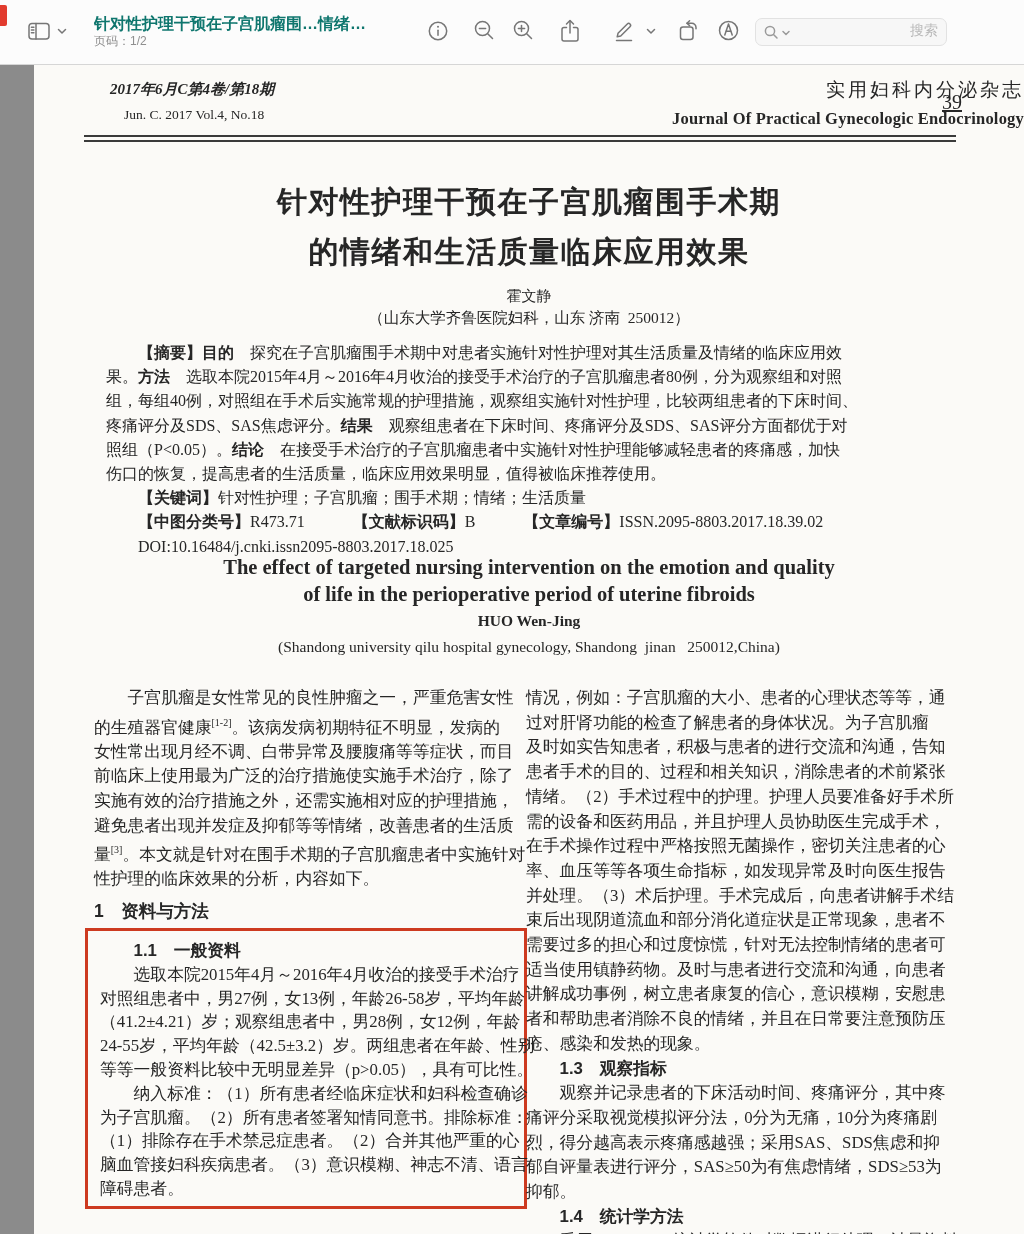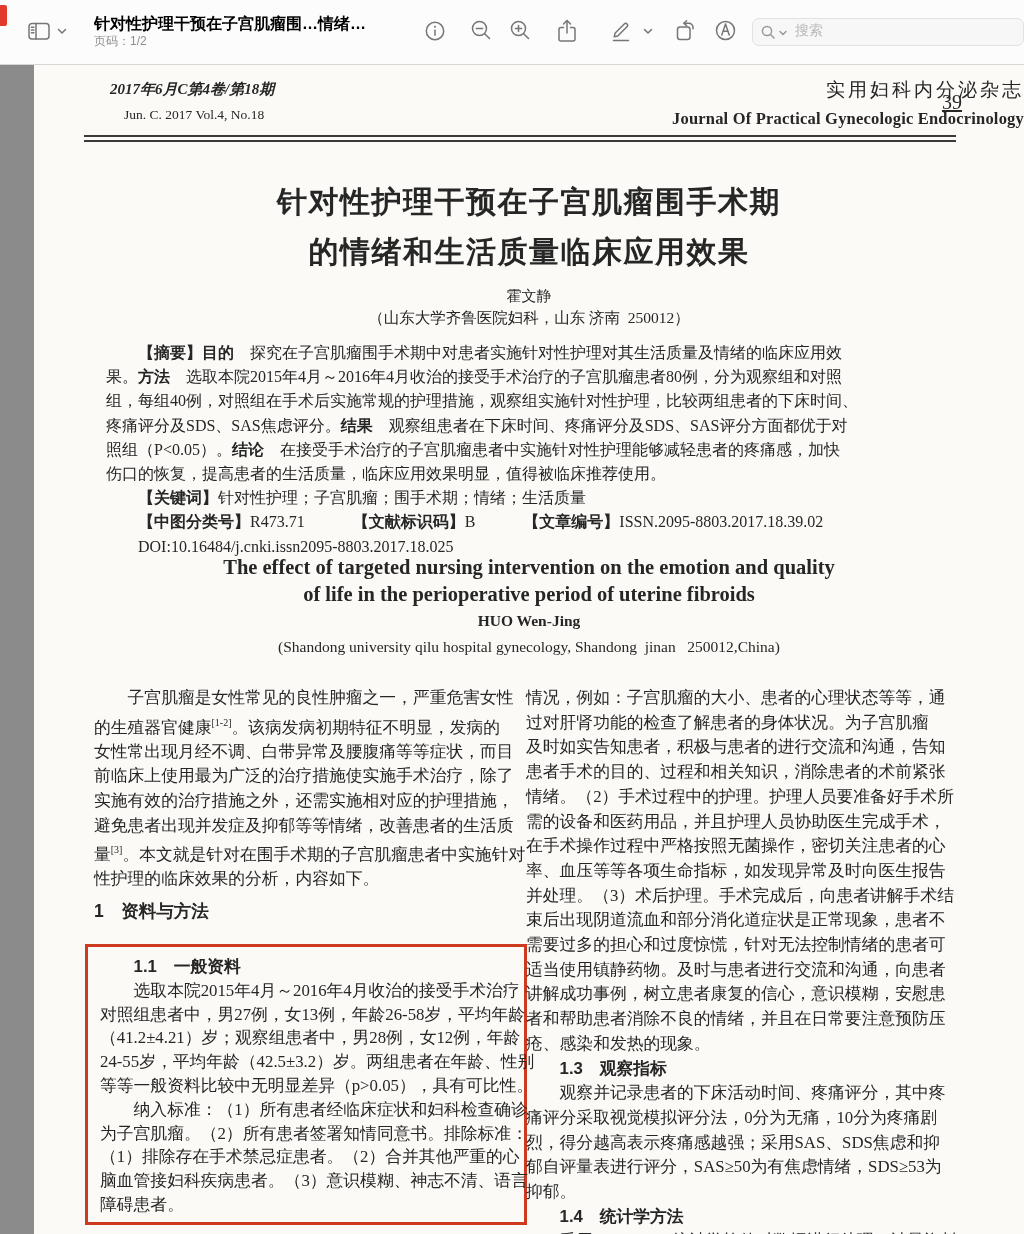--- a/index.html
+++ b/index.html
@@ -7,32 +7,32 @@
        font-family:"Liberation Sans",sans-serif;color:#222;}
   
   .toolbar{position:absolute;top:0;left:0;right:0;height:64px;background:#fcfcfc;
            border-bottom:1px solid #d6d6d6;display:flex;align-items:center;z-index:9;}
   .red-dash{position:absolute;left:0;top:5px;width:7px;height:21px;background:#e23b2e;border-radius:0 2px 2px 0;}
   .tool-btn{background:none;border:none;padding:0;display:flex;align-items:center;justify-content:center;}
   .tool-btn svg{stroke:#767676;fill:none;stroke-width:1.5;stroke-linecap:round;stroke-linejoin:round;}
   .sidebar-btn{margin-left:26px;}
   .sb-chev{margin-left:4px;}
   .doc-info{margin-left:26px;width:322px;display:flex;flex-direction:column;line-height:1.15;}
-  .doc-title{font-size:16px;font-weight:700;color:#000000;white-space:nowrap;overflow:hidden;}
+  .doc-title{font-size:16px;font-weight:700;color:#0f766e;white-space:nowrap;overflow:hidden;}
   .doc-pages{font-size:12px;color:#8f8f8f;margin-top:2px;}
   .ic{margin-left:22px;}
   .ic-info{margin-left:10px;}
   .ic-zoom-in{margin-left:14px;}
   .ic-markup{margin-left:30px;}
   .ic-chev{margin-left:8px;}
   .ic-rotate{margin-left:18px;}
   .ic-pen{margin-left:16px;}
   .search-wrap{position:relative;margin-left:14px;}
-  .search-input{width:272px;height:28px;border:1px solid #e2e2e2;border-radius:7px;background:#f7f7f7;
-                font-size:14px;color:#444;padding:0 8px 4px 42px;outline:none;box-sizing:border-box;}
+  .search-input{width:192px;height:28px;border:1px solid #e2e2e2;border-radius:7px;background:#f7f7f7;
+                font-size:14px;color:#444;padding:0 8px 4px 42px;outline:none;box-sizing:border-box;text-align:right;}
   .search-input::placeholder{color:#b9b9b9;}
   .search-glyphs{position:absolute;left:8px;top:6px;display:flex;align-items:center;}
   .search-glyphs svg{stroke:#9a9a9a;fill:none;stroke-width:1.5;stroke-linecap:round;stroke-linejoin:round;}
   
   .viewer{position:absolute;top:65px;left:0;right:0;bottom:0;background:#8b8b8b;}
   .page{position:absolute;left:34px;top:0;width:990px;height:1169px;background:#fbfaf7;overflow:hidden;
         font-family:"Liberation Serif","DejaVu Serif",serif;color:#262626;}
   .abs{position:absolute;}
   .pre{white-space:pre;}
   .jr-issue-cn{left:76px;top:15px;font-size:15px;font-weight:600;font-style:italic;}
@@ -53,21 +53,21 @@
   .col{font-size:16.8px;}
   .col .line{line-height:24.6px;}
   .col-left{left:60px;top:621px;width:424px;}
   .col-right{left:492px;top:621px;width:434px;}
   .col-right .line{line-height:24.7px;}
   .line{white-space:pre;}
   .line sup{font-size:10px;}
   .bold, .line.bold span{font-weight:700;font-family:"Liberation Sans",sans-serif;}
   .line .bold{font-weight:700;font-family:"Liberation Sans",sans-serif;}
   .sec-heading{margin-top:6px;font-size:17.5px;font-weight:700;font-family:"Liberation Sans",sans-serif;line-height:26px;}
-  .red-box{margin-top:20px;margin-left:-9px;width:412px;border:3px solid #cd3a20;padding:8px 12px 5px 12px;}
+  .red-box{margin-top:4px;margin-left:-9px;width:412px;border:3px solid #cd3a20;padding:8px 12px 5px 12px;}
   .red-box .line{line-height:23.8px;}
 </style>
 </head>
 <body>
 
 <div class="toolbar">
   <div class="red-dash"></div>
 
   <button class="tool-btn sidebar-btn">
     <span>

